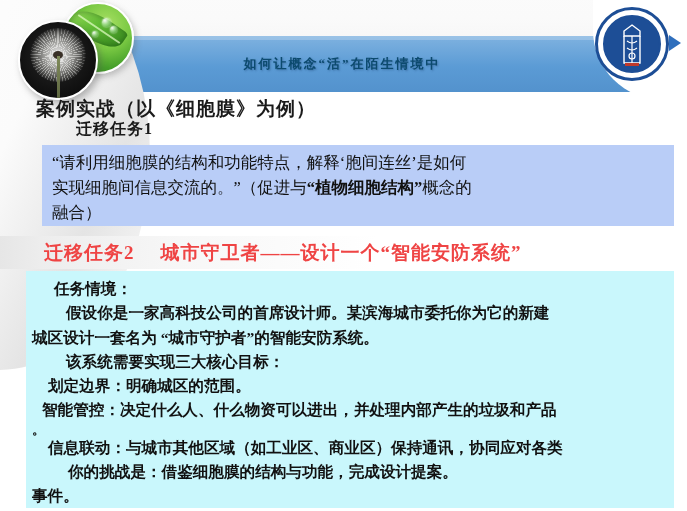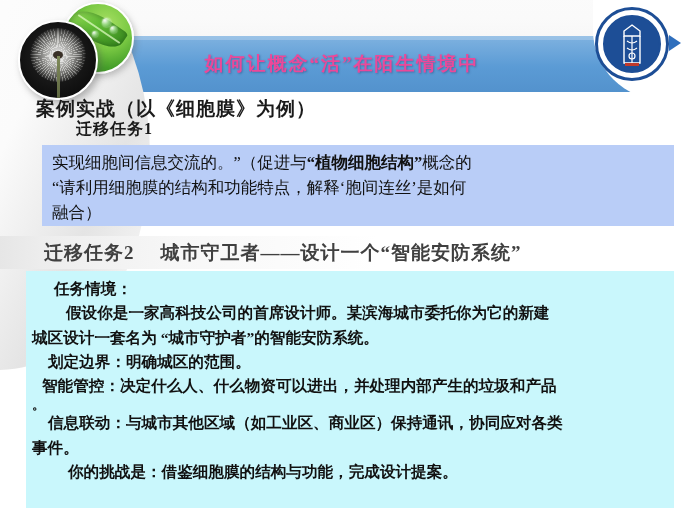--- a/index.html
+++ b/index.html
@@ -221,22 +221,22 @@
     position: absolute;
     left: 118px;
     top: 39px;
     width: 448px;
     height: 50px;
     display: flex;
     align-items: center;
     justify-content: center;
   }
   .title-text {
-    color: #ec4899;
-    font-size: 19px;
+    color: #0c4a6e;
+    font-size: 13px;
     font-weight: 700;
     letter-spacing: 2px;
     text-shadow: 1px 1px 2px rgba(30,70,120,0.45);
     white-space: nowrap;
   }
 
   .subtitle {
     position: absolute;
     left: 0;
     top: 96px;
@@ -289,21 +289,21 @@
     width: 687px;
     height: 33px;
     background: linear-gradient(90deg, #e6e6e6 0%, #ededed 6%, #f7f7f7 26%, #ffffff 55%, #ffffff 100%);
   }
   .task2-heading {
     position: absolute;
     left: 44px;
     top: 240px;
     font-size: 19px;
     font-weight: 700;
-    color: #404040;
+    color: #ef4444;
     letter-spacing: 1px;
     white-space: nowrap;
   }
   .task2-heading .spacer { display: inline-block; width: 26px; }
 
   
   .task2-box {
     position: absolute;
     left: 26px;
     top: 271px;
@@ -372,33 +372,34 @@
   </div>
 
   <div class="title-bar">
     <span class="title-text">如何让概念“活”在陌生情境中</span>
   </div>
 
   <div class="subtitle">案例实战（以《细胞膜》为例）</div>
 
   <div class="task1-label">迁移任务1</div>
   <div class="task1-box">
+    <div class="task1-line">“请利用细胞膜的结构和功能特点，解释‘胞间连丝’是如何</div>
     <div class="task1-line"><span>实现细胞间信息交流的。”（促进与</span><span class="em-bold">“植物细胞结构”</span><span>概念的</span></div>
-    <div class="task1-line">“请利用细胞膜的结构和功能特点，解释‘胞间连丝’是如何</div>
     <div class="task1-line">融合）</div>
   </div>
 
   <div class="task2-band"></div>
   <div class="task2-heading"><span>迁移任务2</span><span class="spacer"></span><span>城市守卫者——设计一个“智能安防系统”</span></div>
 
   <div class="task2-box">
     <div class="t2-line indent1">任务情境：</div>
     <div class="t2-line indent2">假设你是一家高科技公司的首席设计师。某滨海城市委托你为它的新建</div>
     <div class="t2-line noindent">城区设计一套名为 “城市守护者”的智能安防系统。</div>
+    <div class="t2-line indent2">该系统需要实现三大核心目标：</div>
     <div class="t2-line indent4">划定边界：明确城区的范围。</div>
     <div class="t2-line indent3">智能管控：决定什么人、什么物资可以进出，并处理内部产生的垃圾和产品</div>
     <div class="t2-line tiny noindent">。</div>
     <div class="t2-line indent4">信息联动：与城市其他区域（如工业区、商业区）保持通讯，协同应对各类</div>
+    <div class="t2-line indent5">你的挑战是：借鉴细胞膜的结构与功能，完成设计提案。</div>
     <div class="t2-line noindent">事件。</div>
-    <div class="t2-line indent5">你的挑战是：借鉴细胞膜的结构与功能，完成设计提案。</div>
   </div>
 
 </div>
 
 </body></html>

